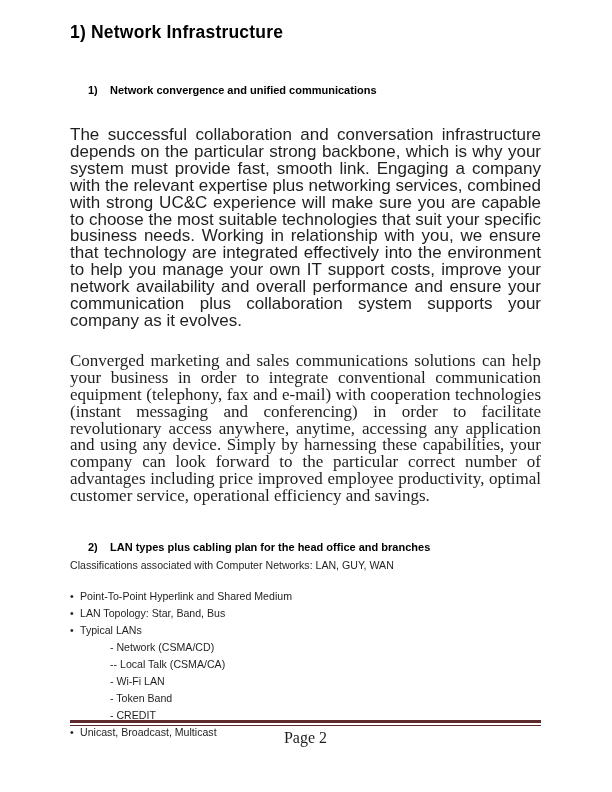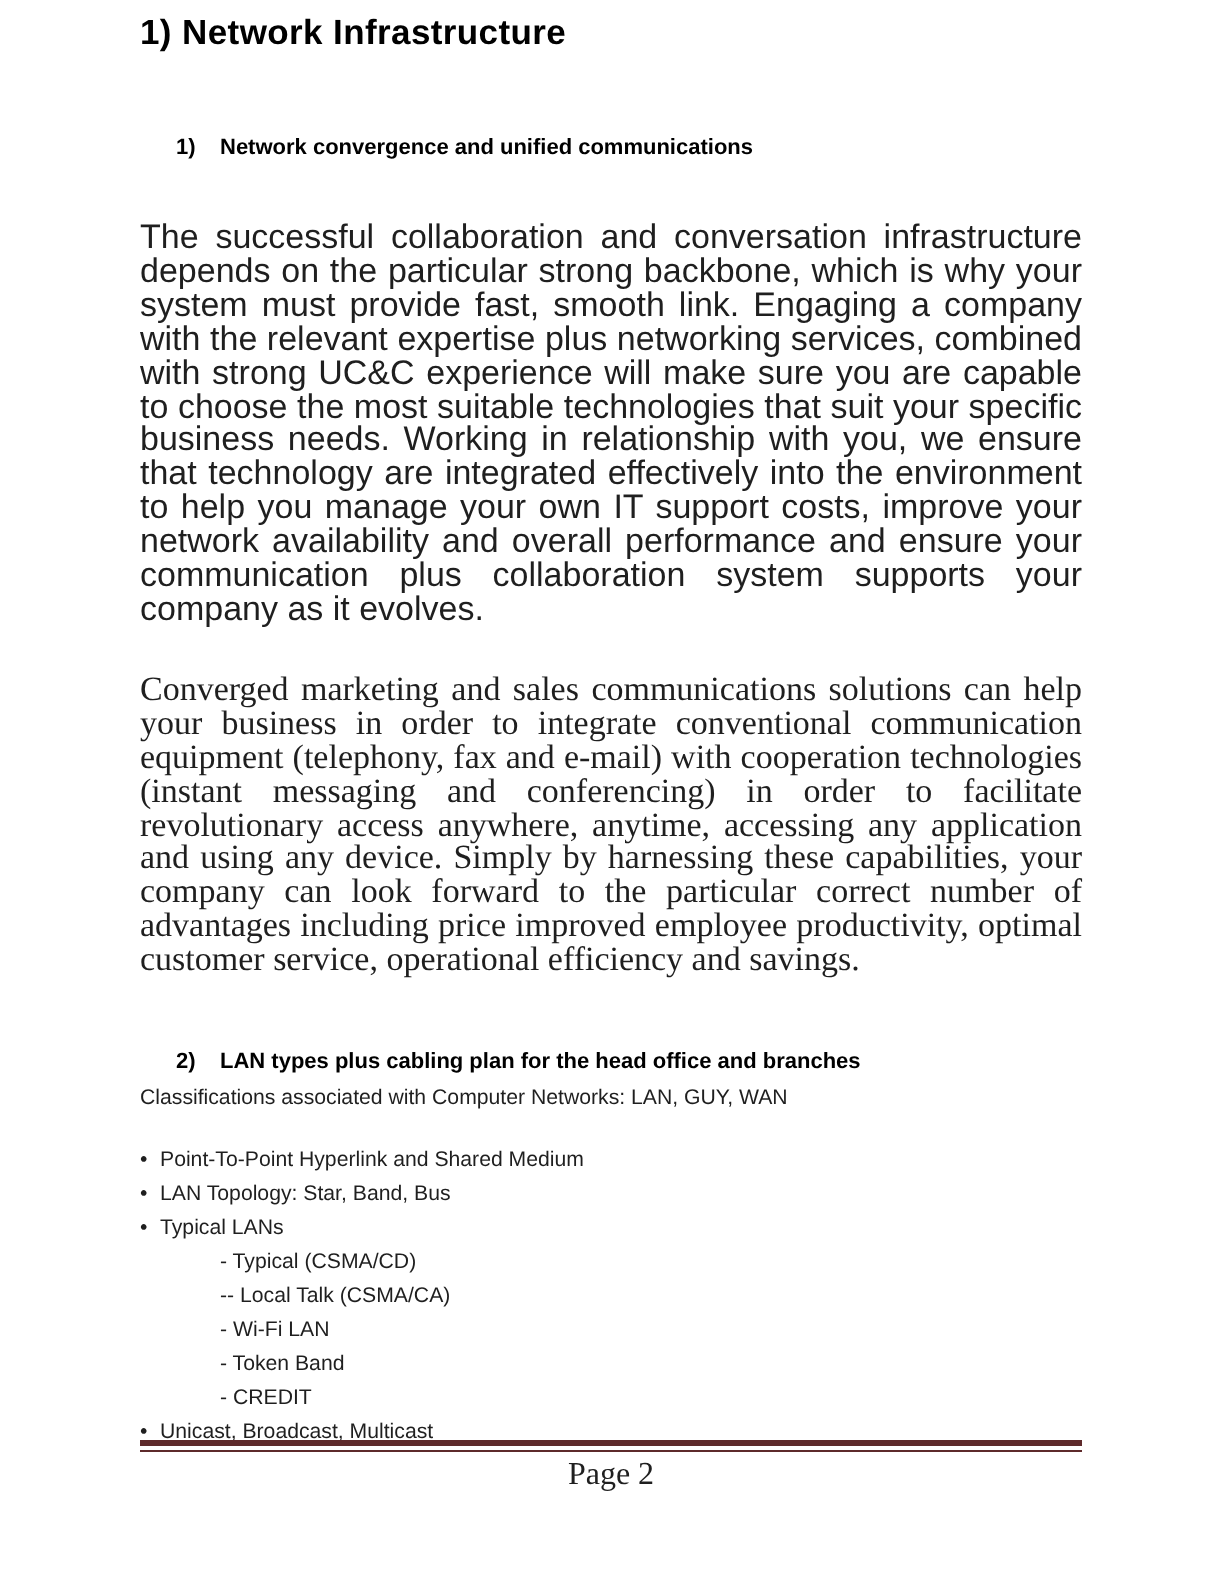--- a/index.html
+++ b/index.html
@@ -23,21 +23,21 @@
     right: 71px;
     top: 0;
   }
   .doc-header {
     margin-top: 36px;
     font-size: 9.5px;
     line-height: 12px;
     color: #1f1f1f;
   }
   .doc-title {
-    margin-top: 6px;
+    margin-top: 22px;
     font-size: 17.5px;
     font-weight: bold;
     color: #000000;
     letter-spacing: 0.2px;
   }
   .section-heading {
     display: flex;
     font-size: 11px;
     font-weight: bold;
     color: #000000;
@@ -135,21 +135,21 @@
       <div class="bullet-item">
         <span class="glyph">•</span>
         <span>LAN Topology: Star, Band, Bus</span>
       </div>
 
       <div class="bullet-item">
         <span class="glyph">•</span>
         <span>Typical LANs</span>
       </div>
 
-      <div class="sub-item">- Typical (CSMA/CD)</div>
+      <div class="sub-item">- Network (CSMA/CD)</div>
       <div class="sub-item">-- Local Talk (CSMA/CA)</div>
       <div class="sub-item">- Wi-Fi LAN</div>
       <div class="sub-item">- Token Band</div>
       <div class="sub-item">- CREDIT</div>
 
       <div class="bullet-item">
         <span class="glyph">•</span>
         <span>Unicast, Broadcast, Multicast</span>
       </div>
 

